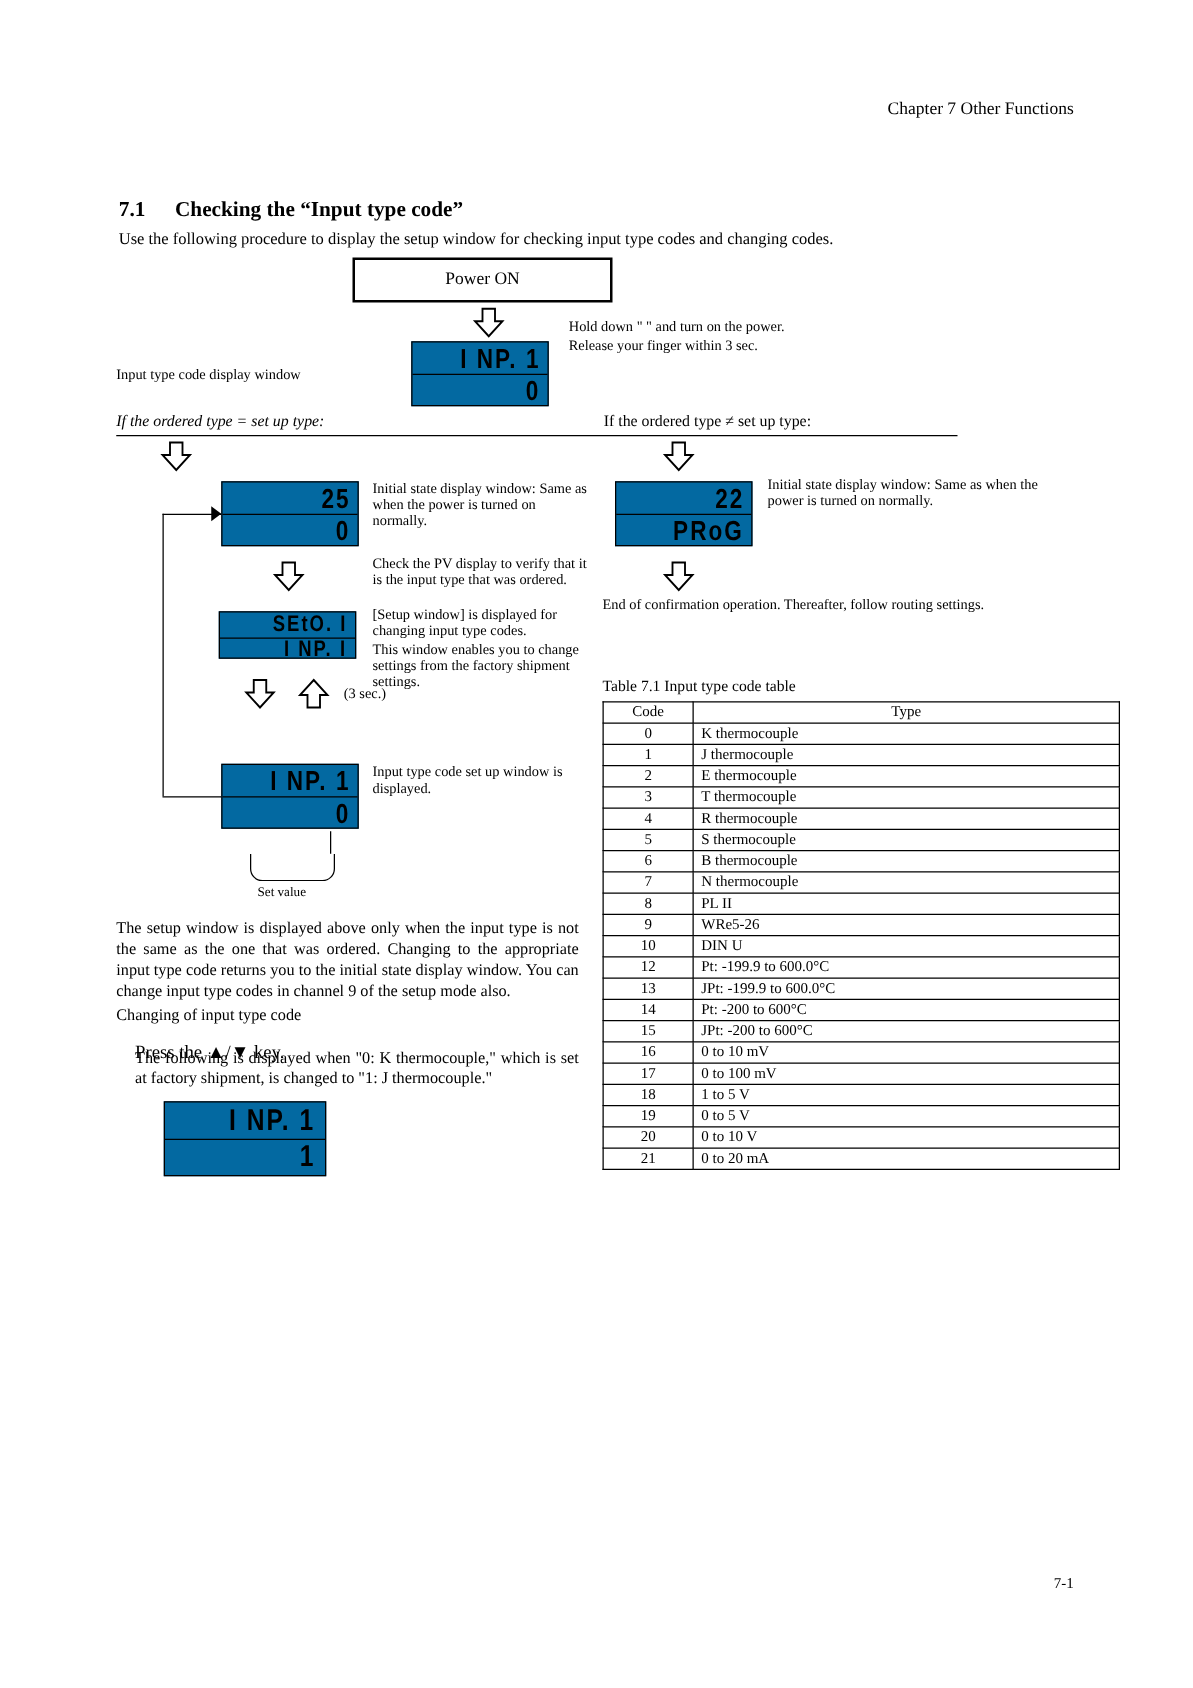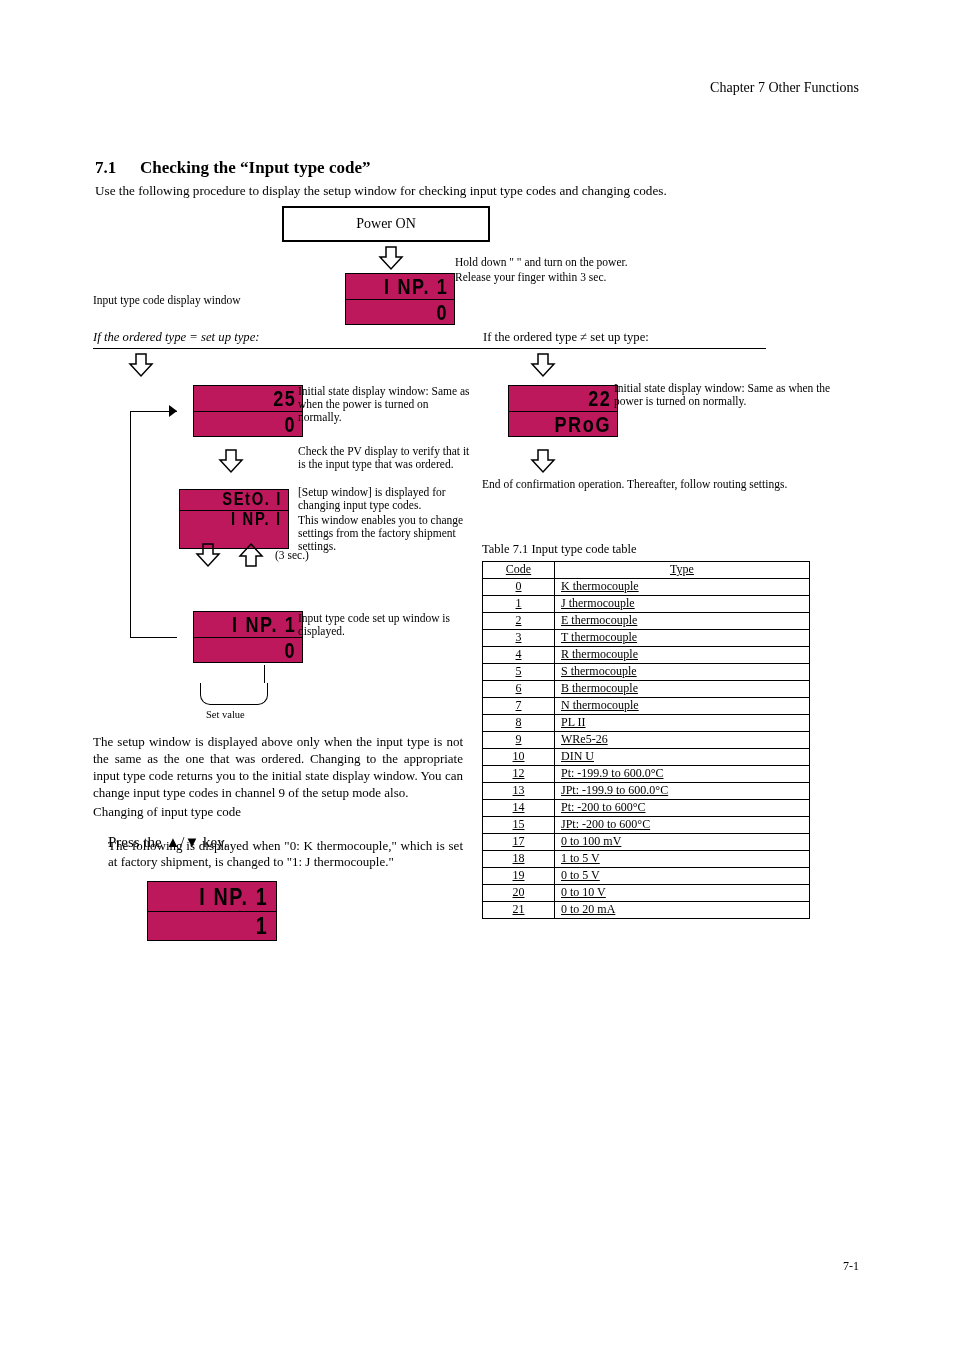--- a/index.html
+++ b/index.html
@@ -19,22 +19,21 @@
     height: 1350px;
   }
   .text { position: absolute; }
   .small { font-size: 11.5px; }
   .tiny { font-size: 10.5px; }
 
   
   .lcd {
     position: absolute;
     border: 1.5px solid #000;
-    background: #be185d;
-    margin-left: 16px;
+    background: #0369a1;
   }
   .lcd-mid {
     position: absolute;
     left: 0; right: 0;
     border-top: 1.5px solid #000;
   }
   .seg {
     position: absolute;
     font-weight: normal;
     letter-spacing: 0px;
@@ -182,21 +181,21 @@
   </div>
   <div class="text small" style="left:614px; top:382px; width:245px;">Initial state display window: Same as when the power is turned on normally.</div>
 
   <div class="down-arrow" style="left:530px; top:448px;">
     <svg width="26" height="26">
         <path d="M8 2 H18 V12 H24 L13 24 L2 12 H8 Z" fill="none" stroke="#000" stroke-width="1.5"></path>
       </svg>
   </div>
   <div class="text small" style="left:482px; top:478px; width:375px;">End of confirmation operation. Thereafter, follow routing settings.</div>
 
-  <div class="lcd" style="left:163px; top:489px; width:110px; height:60px;">
+  <div class="lcd" style="left:175px; top:489px; width:110px; height:38px;">
     <div class="lcd-mid" style="top:20px;"></div>
     <div class="seg seg7" style="right:6px; top:-1px; font-size:18px;">SEtO. I</div>
     <div class="seg seg7" style="right:6px; top:19px; font-size:18px;">I NP. I</div>
   </div>
   <div class="text small" style="left:298px; top:486px; width:183px;">[Setup window] is displayed for changing input type codes.</div>
   <div class="text small" style="left:298px; top:514px; width:183px;">This window enables you to change settings from the factory shipment settings.</div>
 
   <div class="down-arrow" style="left:195px; top:542px;">
     <svg width="26" height="26">
         <path d="M8 2 H18 V12 H24 L13 24 L2 12 H8 Z" fill="none" stroke="#000" stroke-width="1.5"></path>
@@ -233,21 +232,21 @@
   <div class="text" style="left:108px; top:838px; width:355px; font-size:13px; text-align:justify; line-height:1.25;">The following is displayed when "0: K thermocouple," which is set at factory shipment, is changed to "1: J thermocouple."</div>
 
   <div class="lcd" style="left:131px; top:881px; width:130px; height:60px;">
     <div class="lcd-mid" style="top:29px;"></div>
     <div class="seg seg7" style="right:8px; top:1px; font-size:24px;">I NP. 1</div>
     <div class="seg seg7" style="right:8px; top:30px; font-size:24px;">1</div>
   </div>
 
   <div class="text" style="left:482px; top:542px; font-size:12.5px;text-align:center;">Table 7.1 Input type code table</div>
 
-  <table class="codes" style="left:482px; top:561px; width:328px;text-decoration:underline;">
+  <table class="codes" style="left:482px; top:561px; width:414px;">
     <tbody>
         <tr>
           <th style="width:72px;">Code</th>
           <th>Type</th>
         </tr>
     <tr>
           <td class="c">0</td>
           <td>K thermocouple</td>
         </tr>
     <tr>
@@ -300,20 +299,24 @@
         </tr>
     <tr>
           <td class="c">14</td>
           <td>Pt:   -200 to 600°C</td>
         </tr>
     <tr>
           <td class="c">15</td>
           <td>JPt: -200 to 600°C</td>
         </tr>
     <tr>
+          <td class="c">16</td>
+          <td>0 to 10 mV</td>
+        </tr>
+    <tr>
           <td class="c">17</td>
           <td>0 to 100 mV</td>
         </tr>
     <tr>
           <td class="c">18</td>
           <td>1 to 5 V</td>
         </tr>
     <tr>
           <td class="c">19</td>
           <td>0 to 5 V</td>

